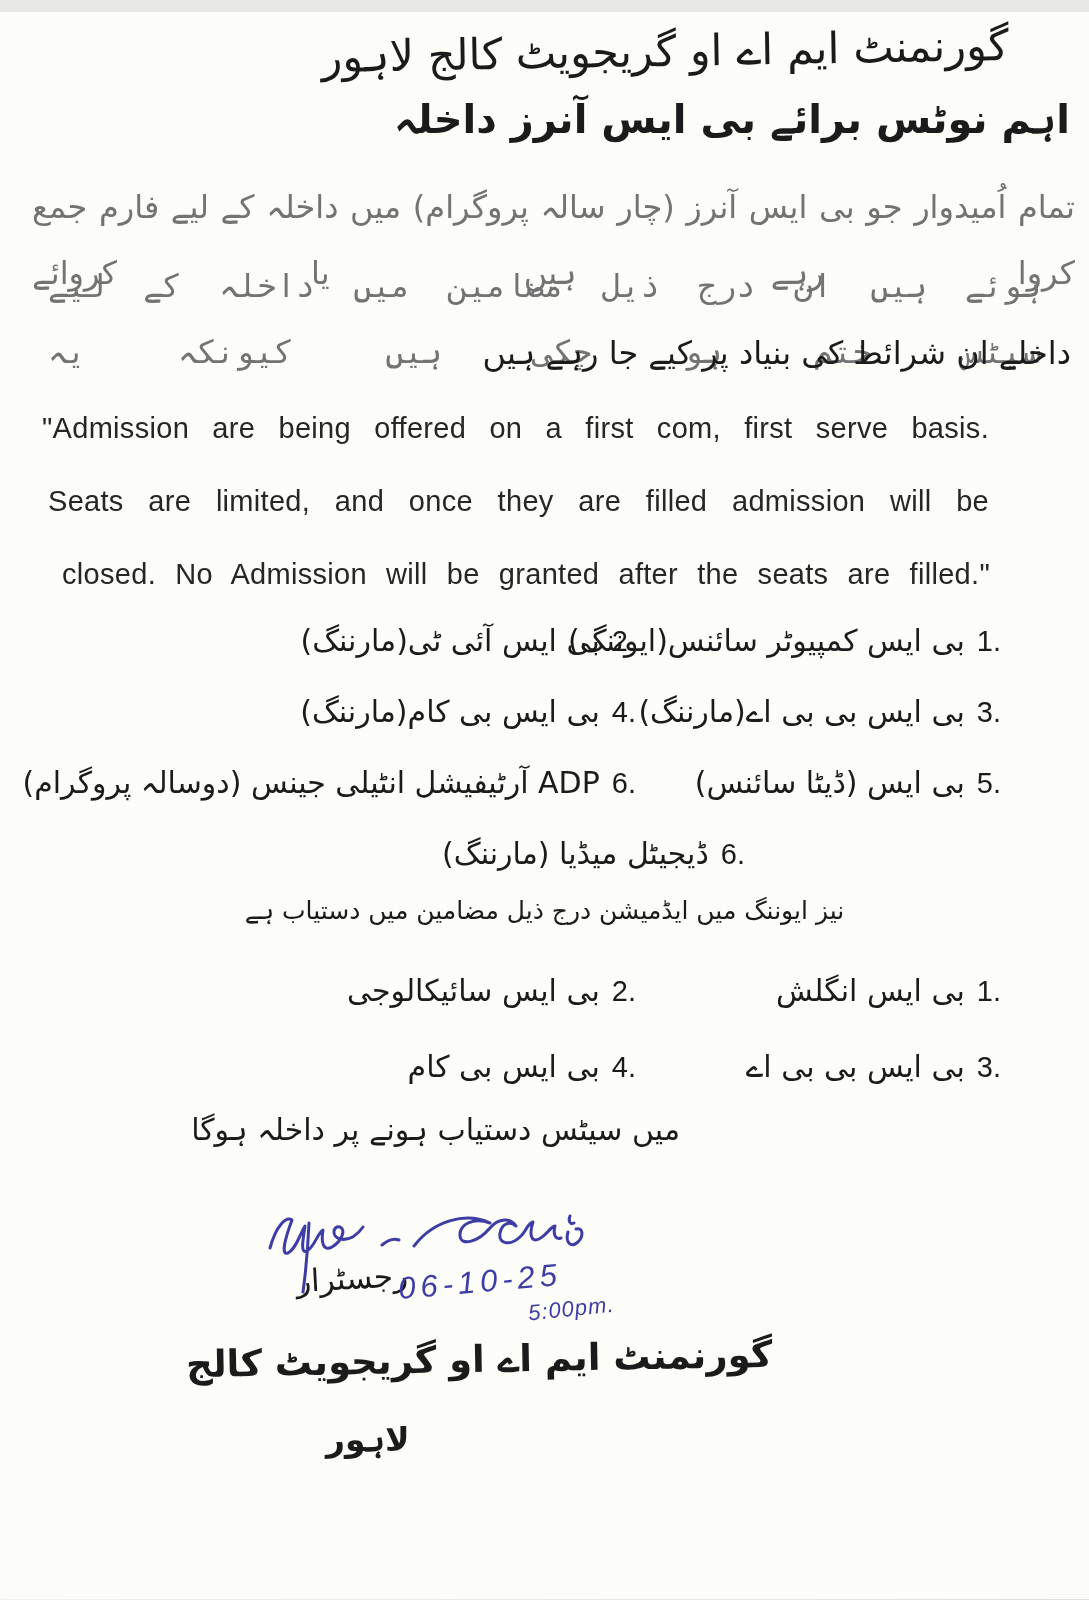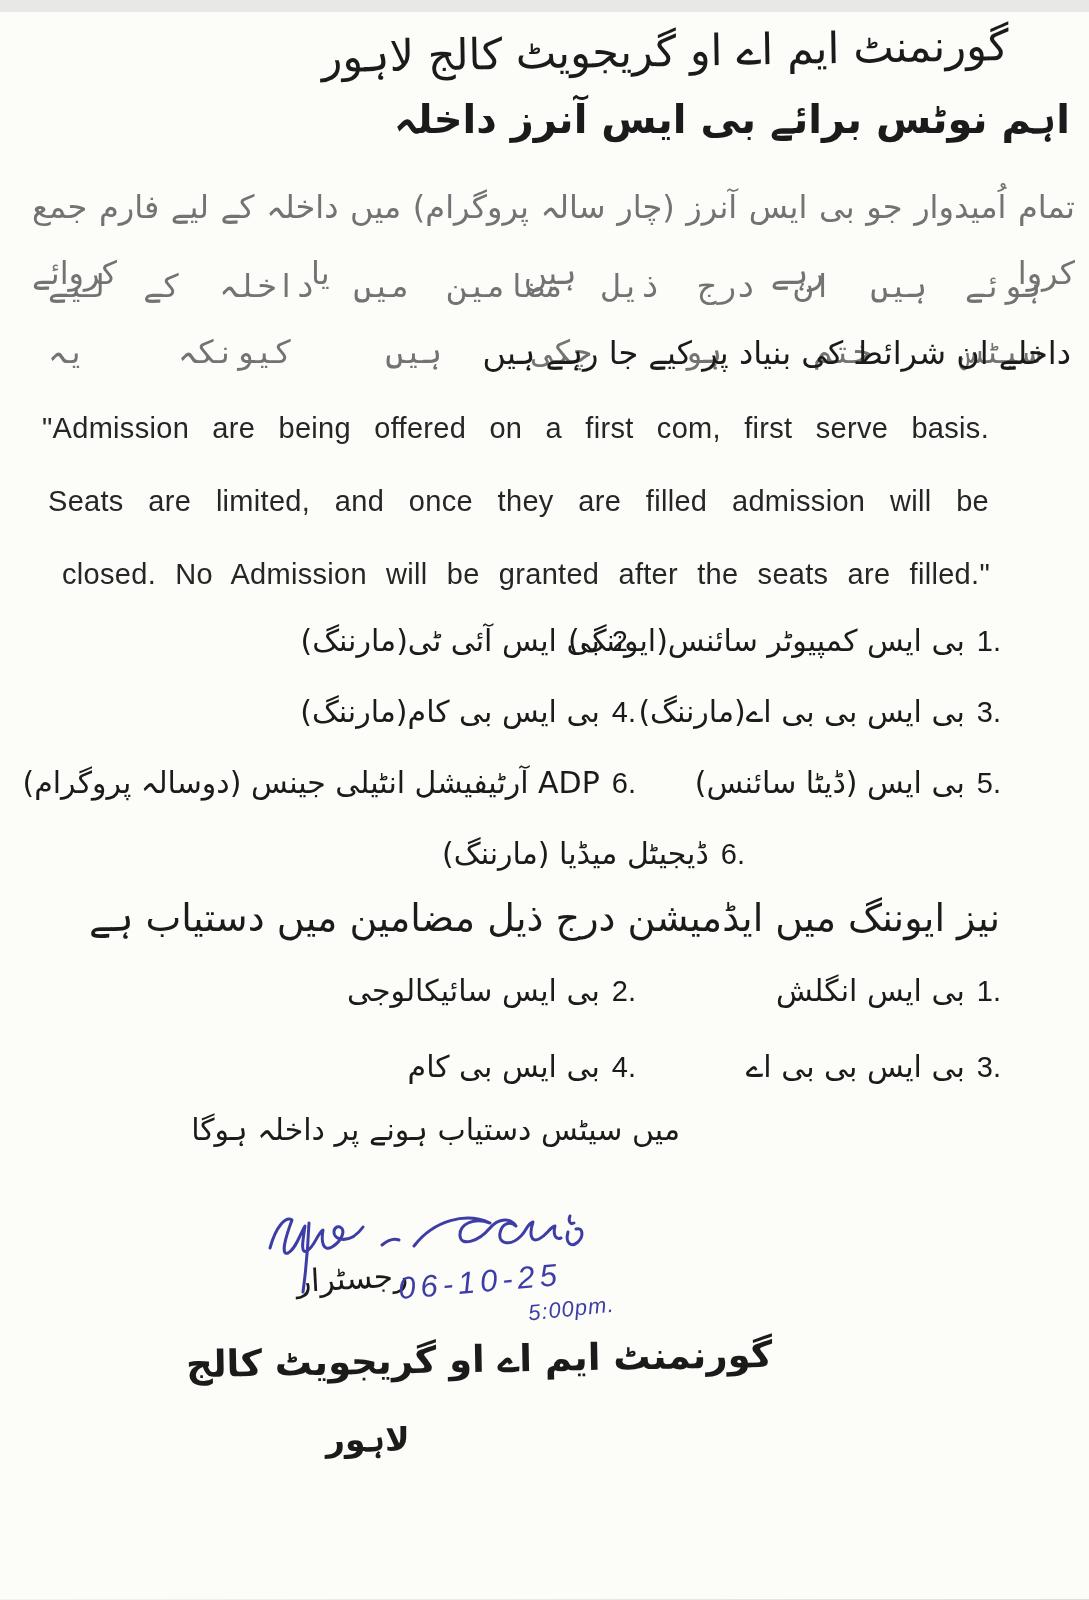--- a/index.html
+++ b/index.html
@@ -35,21 +35,21 @@
   
   .plist { display:grid; grid-template-columns:365px auto; row-gap:9px;
            font-size:30px; }
   .list1 { top:598px; right:88px; left:55px; }
   .list2 { top:948px; right:88px; left:120px; row-gap:14px; }
   .pitem { display:flex; align-items:baseline; line-height:62px; white-space:nowrap; }
   .pnum  { direction:ltr; unicode-bidi:isolate; margin-left:12px;
            font-family:"Liberation Sans", sans-serif; font-size:29px; }
   .offset-item { grid-column:2; margin-right:-109px; }
 
-  .midhead { top:884px; left:0; width:1089px; text-align:center; font-size:38px; }
+  .midhead { top:884px; left:0; width:1089px; text-align:center; font-size:25px; }
   .closing { top:1100px; right:409px; font-size:30px; white-space:nowrap; }
 
   
   .ink { color:#3d3da5; }
   .sig-svg { top:1178px; left:262px; }
   .sig-date { top:1252px; left:398px; font-size:31px; font-style:italic;
               letter-spacing:5px; transform:rotate(-5deg); }
   .sig-title { top:1248px; left:296px; font-size:31px; transform:rotate(-3deg); }
   .sig-time { top:1284px; left:528px; font-size:22px; font-style:italic;
               letter-spacing:1px; transform:rotate(-6deg); }

